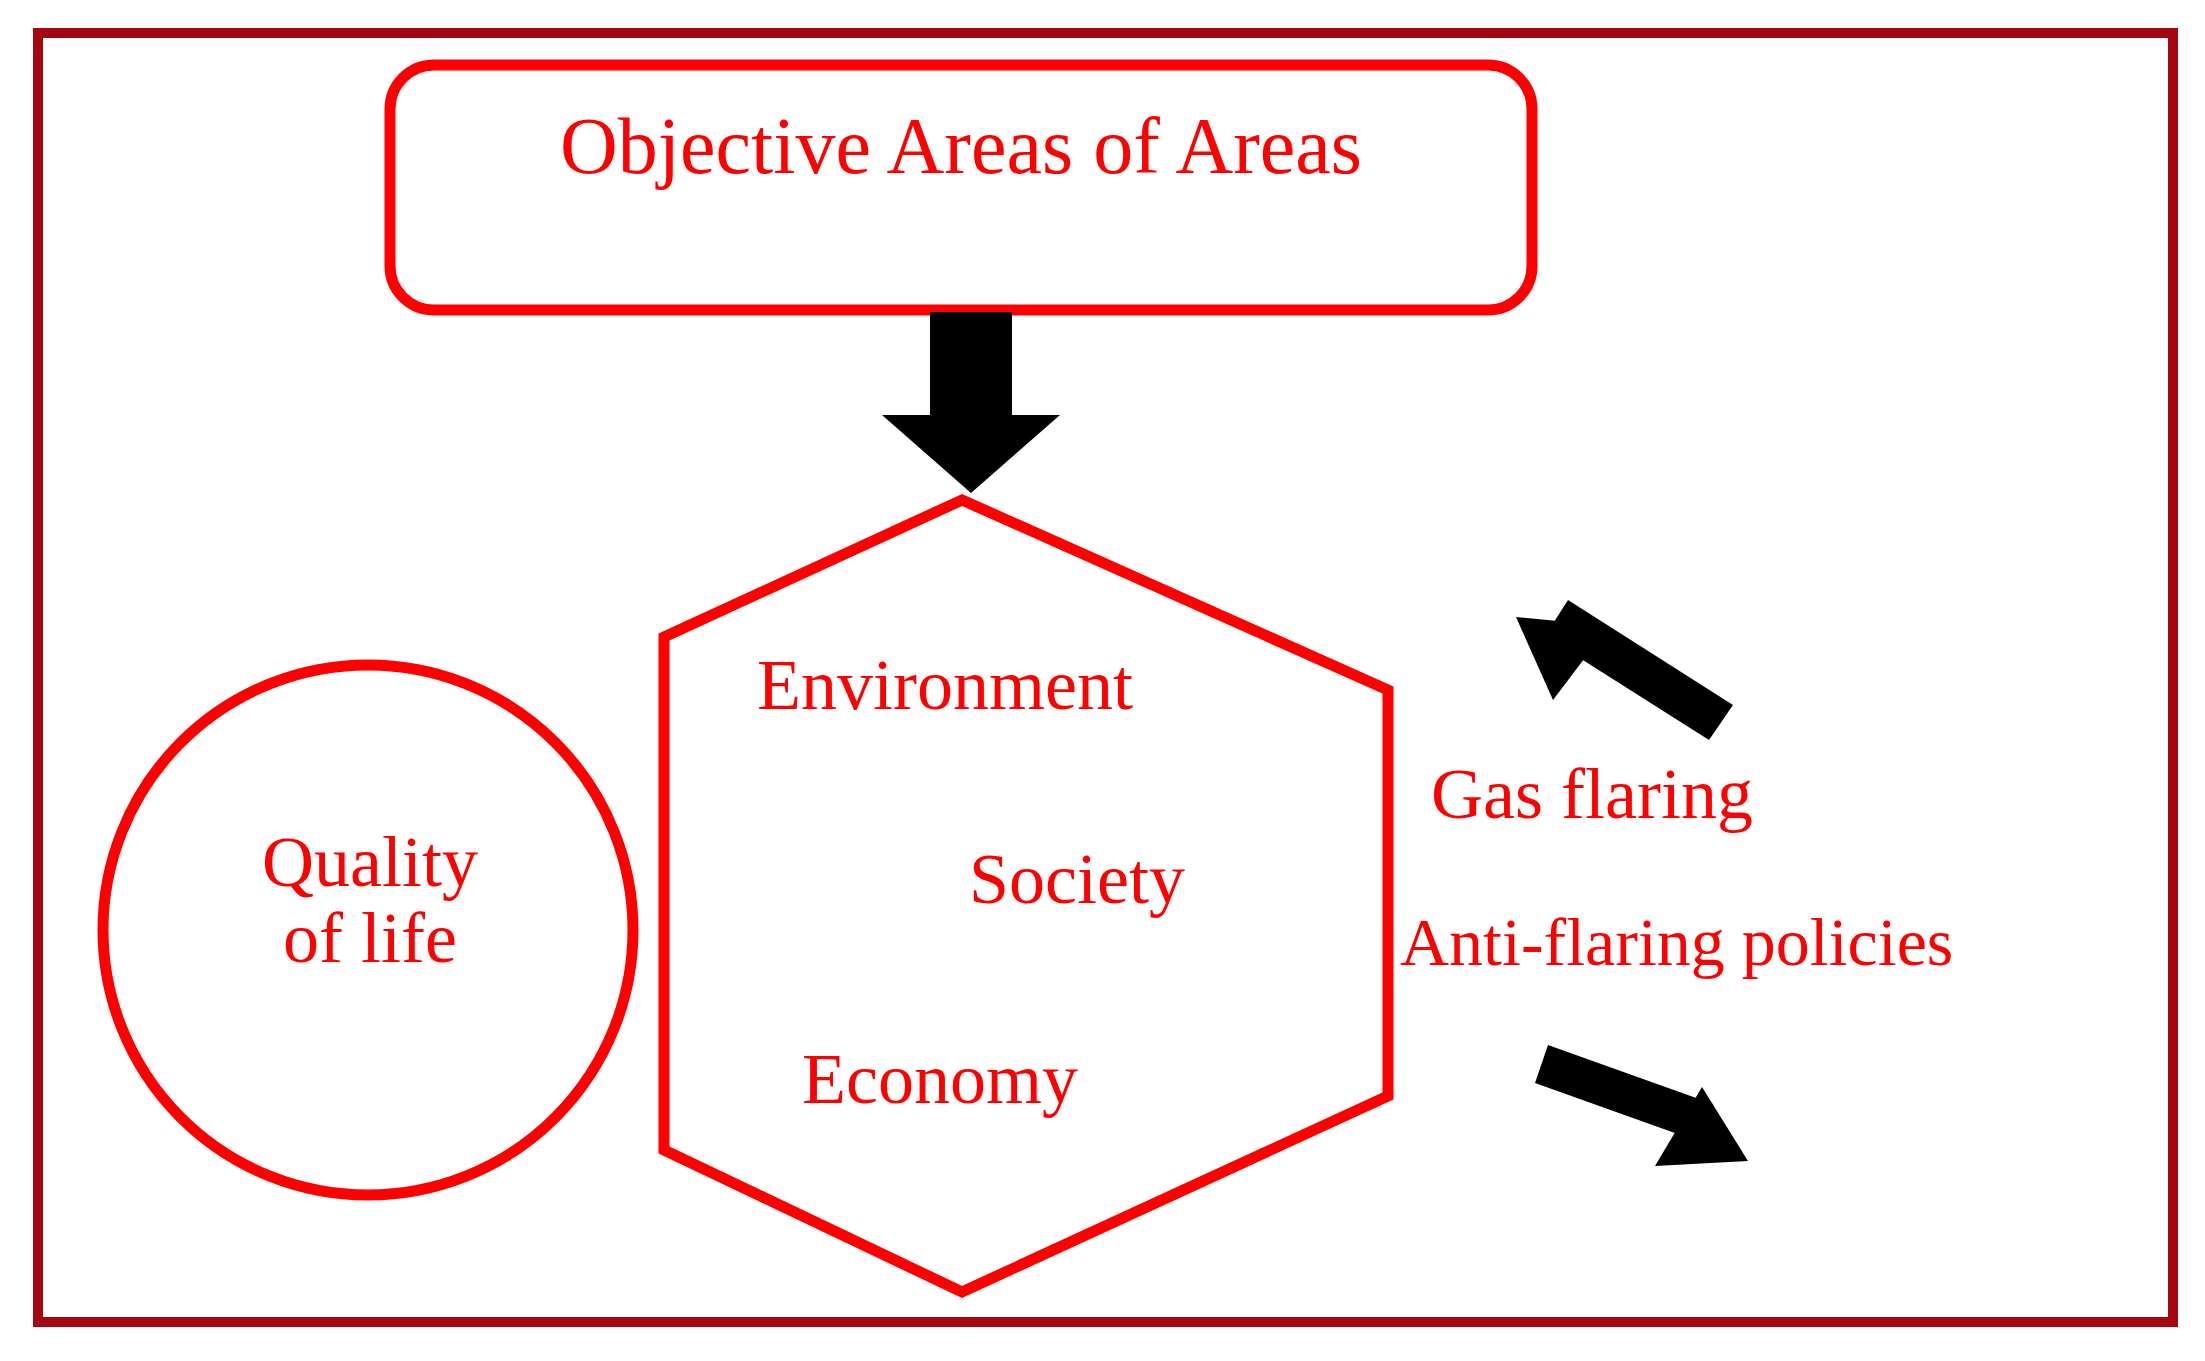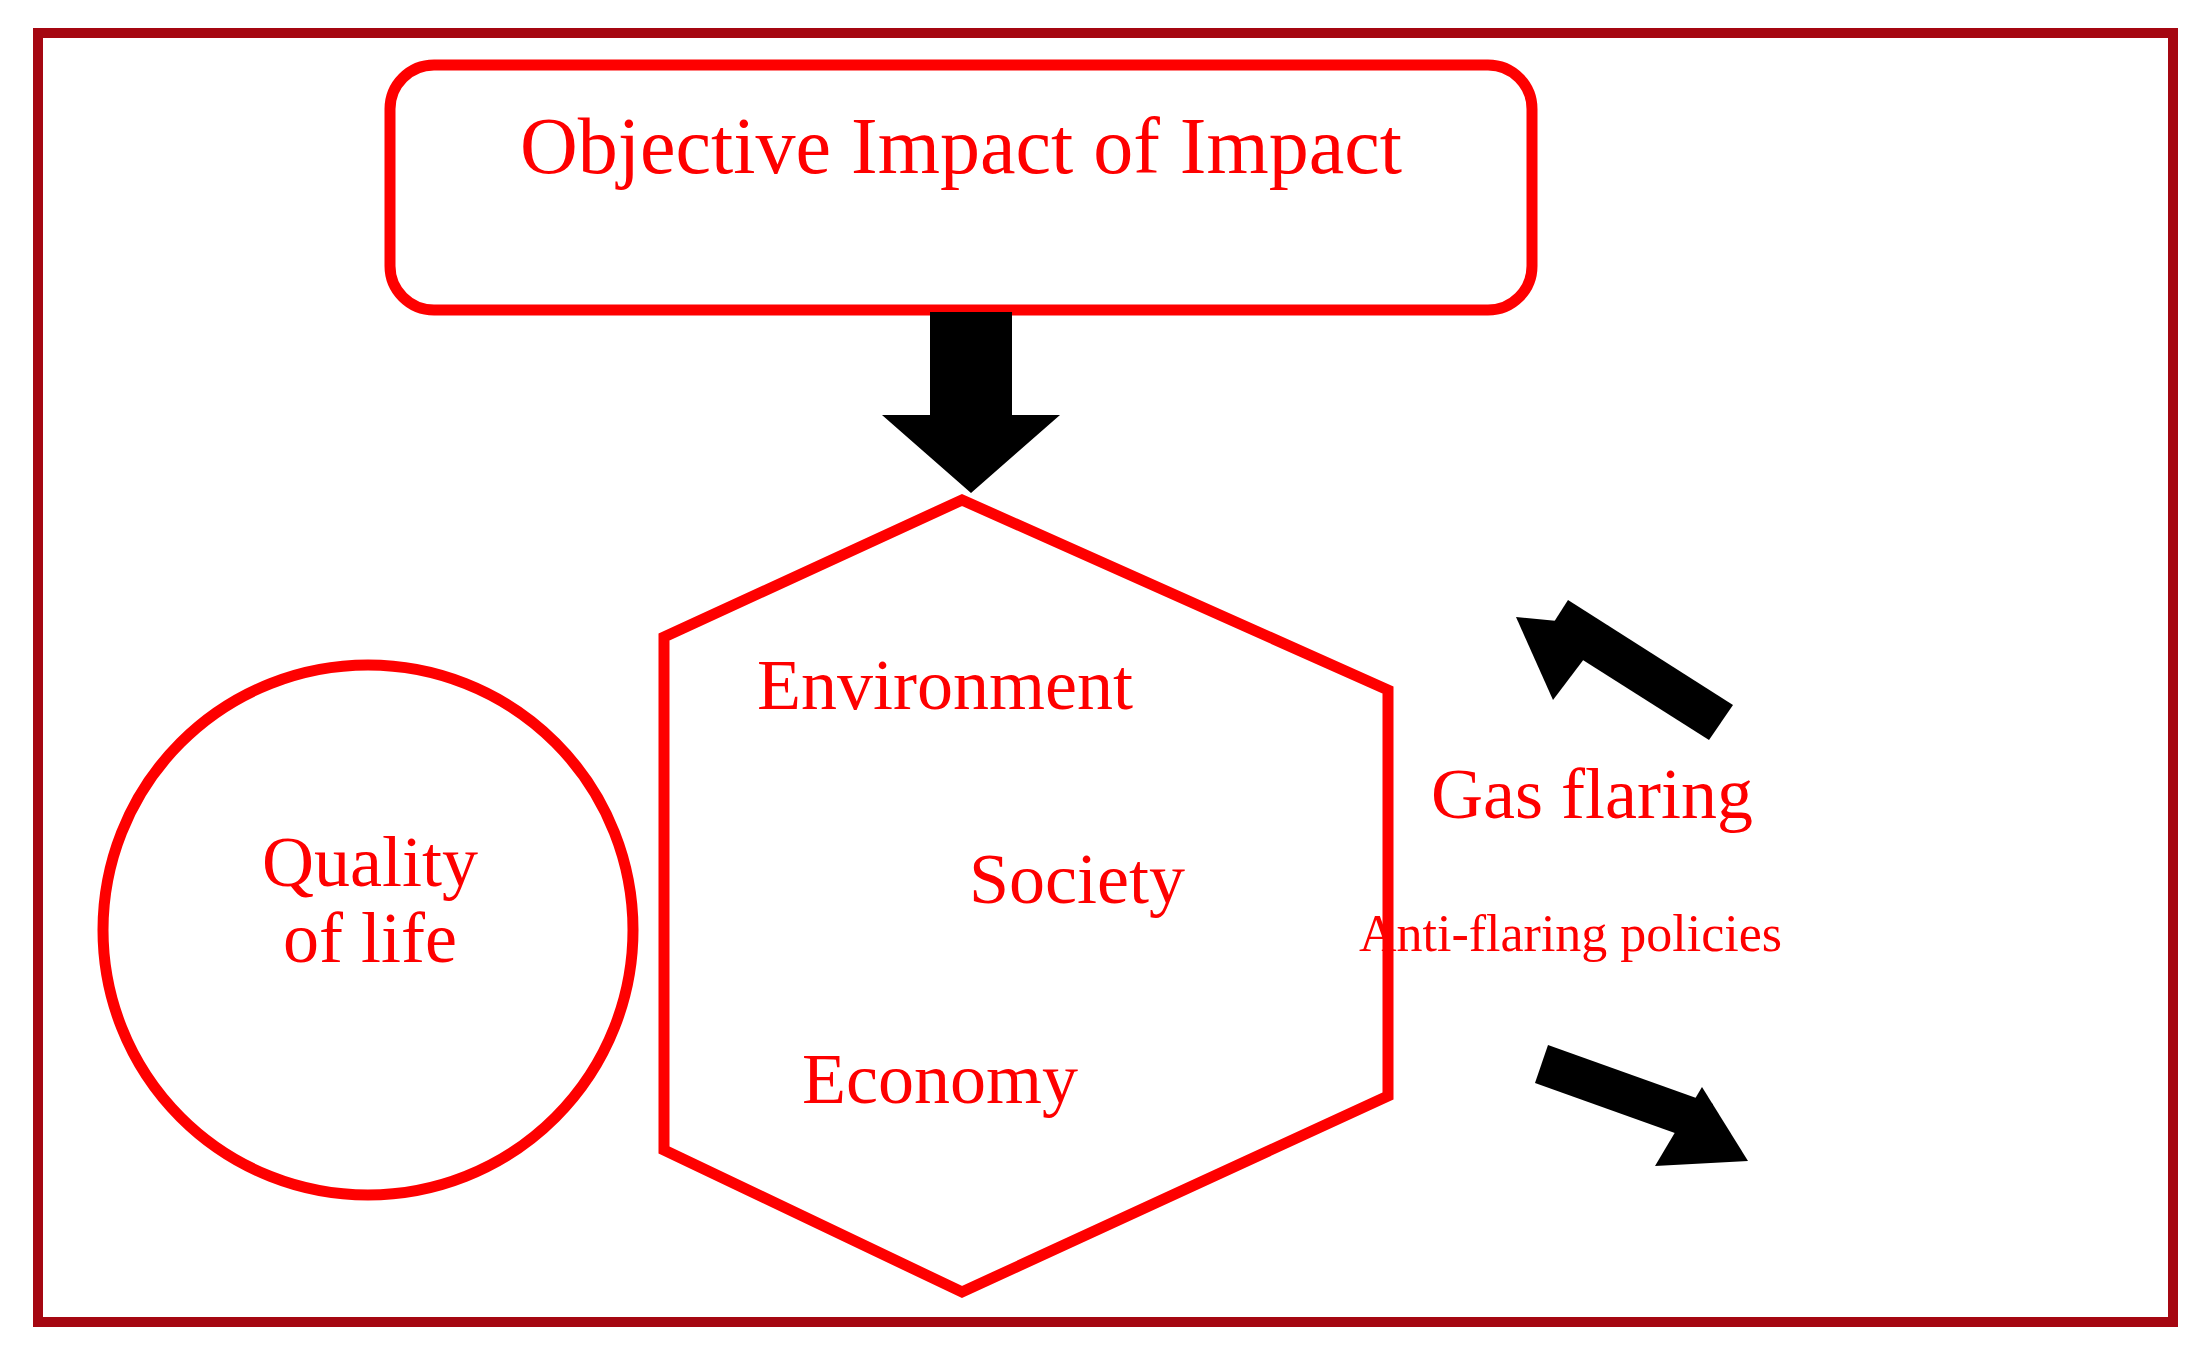--- a/index.html
+++ b/index.html
@@ -74,23 +74,23 @@
     width: 440px;
     text-align: center;
     font-size: 72px;
   }
   #label-gas-flaring {
     left: 1431px;
     top: 757px;
     font-size: 72px;
   }
   #label-anti-flaring {
-    left: 1359px;
+    left: 1400px;
     top: 907px;
-    font-size: 52px;
+    font-size: 68px;
   }
 </style>
 </head>
 <body>
 
 <div id="canvas">
 
   <div id="frame"></div>
 
   <svg id="vector" viewBox="0 0 2205 1361" xmlns="http://www.w3.org/2000/svg">
@@ -107,21 +107,21 @@
       <polygon points="1709,740 1733,705 1568,600 1545,636"></polygon>
       <polygon points="1516,617 1609,626 1553,700"></polygon>
     </g>
 
     <g fill="#000000">
       <polygon points="1548,1045 1535,1083 1700,1142 1713,1104"></polygon>
       <polygon points="1748,1161 1655,1166 1702,1087"></polygon>
     </g>
   </svg>
 
-  <div class="lbl" id="title-label">Objective Impact of Impact</div>
+  <div class="lbl" id="title-label">Objective Areas of Areas</div>
 
   <div class="lbl" id="label-environment">Environment</div>
 
   <div class="lbl" id="label-society">Society</div>
 
   <div class="lbl" id="label-quality">
     <div>Quality</div>
     <div>of life</div>
   </div>
 

